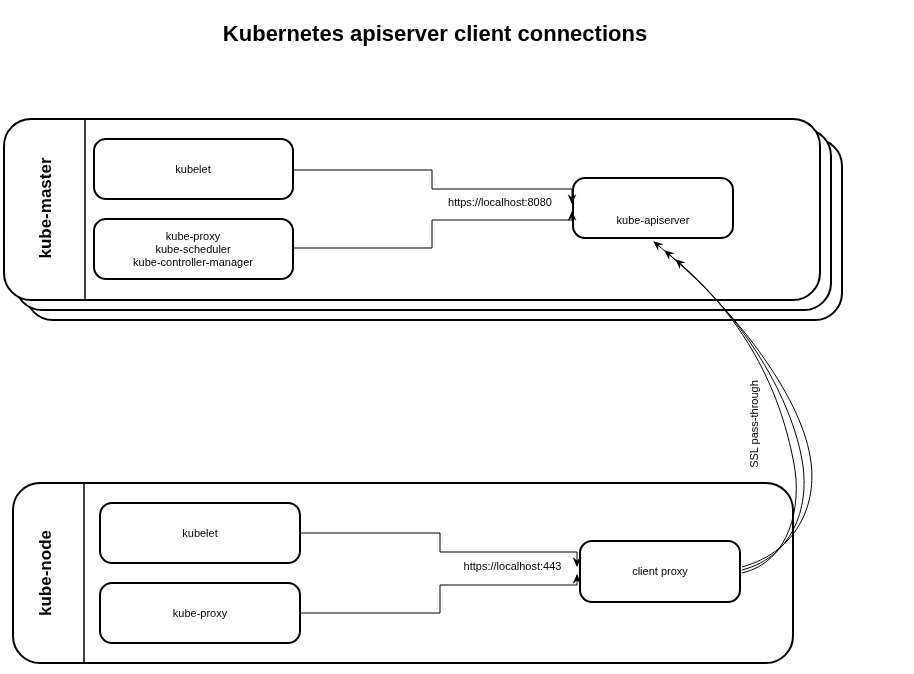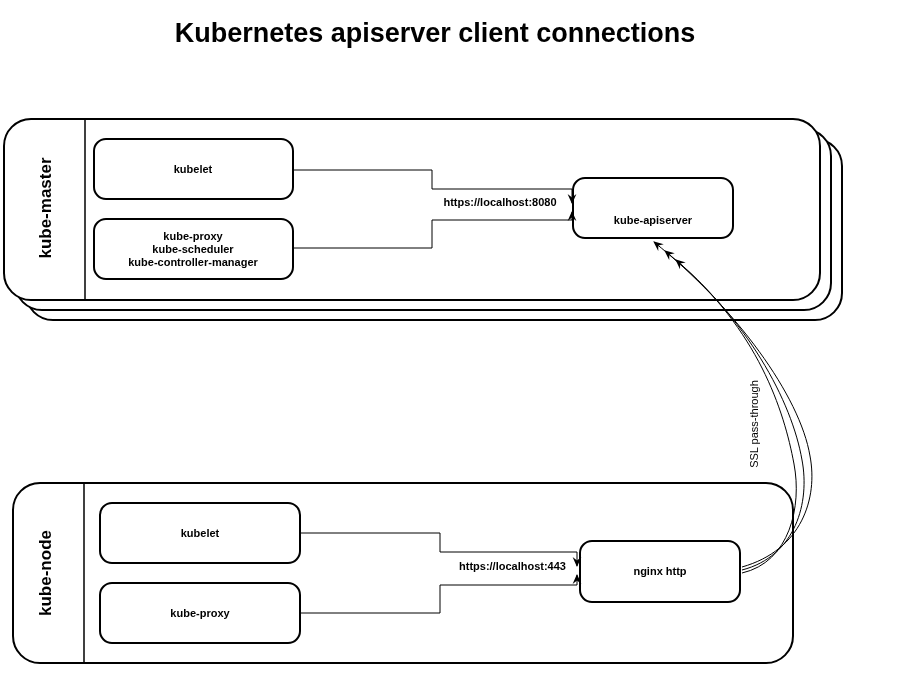--- a/index.html
+++ b/index.html
@@ -21,24 +21,23 @@
     left: 0;
     top: 0;
   }
   .lbl {
     position: absolute;
     white-space: nowrap;
     transform: translate(-50%, -50%);
     font-size: 11px;
     line-height: 13px;
     text-align: center;
-    font-weight: bold;
   }
   .title {
-    font-size: 27px;
+    font-size: 22px;
     font-weight: bold;
     letter-spacing: 0px;
   }
   .vlabel {
     transform: translate(-50%, -50%) rotate(-90deg);
     font-size: 17px;
     font-weight: bold;
   }
   .vlabel-small {
     transform: translate(-50%, -50%) rotate(-90deg);
@@ -103,19 +102,19 @@
   <div class="lbl" style="left:653px; top:220px;">kube-apiserver</div>
 
   <div class="lbl" style="left:500px; top:202px;">https://localhost:8080</div>
 
   <div class="lbl vlabel" style="left:45px; top:573px;">kube-node</div>
 
   <div class="lbl" style="left:200px; top:533px;">kubelet</div>
 
   <div class="lbl" style="left:200px; top:613px;">kube-proxy</div>
 
-  <div class="lbl" style="left:660px; top:571px;">nginx http</div>
+  <div class="lbl" style="left:660px; top:571px;">client proxy</div>
 
   <div class="lbl" style="left:506px; top:566px;padding-left:13px;">https://localhost:443</div>
 
   <div class="lbl vlabel-small" style="left:754px; top:424px;">SSL pass-through</div>
 
 </div>
 
 </body></html>

